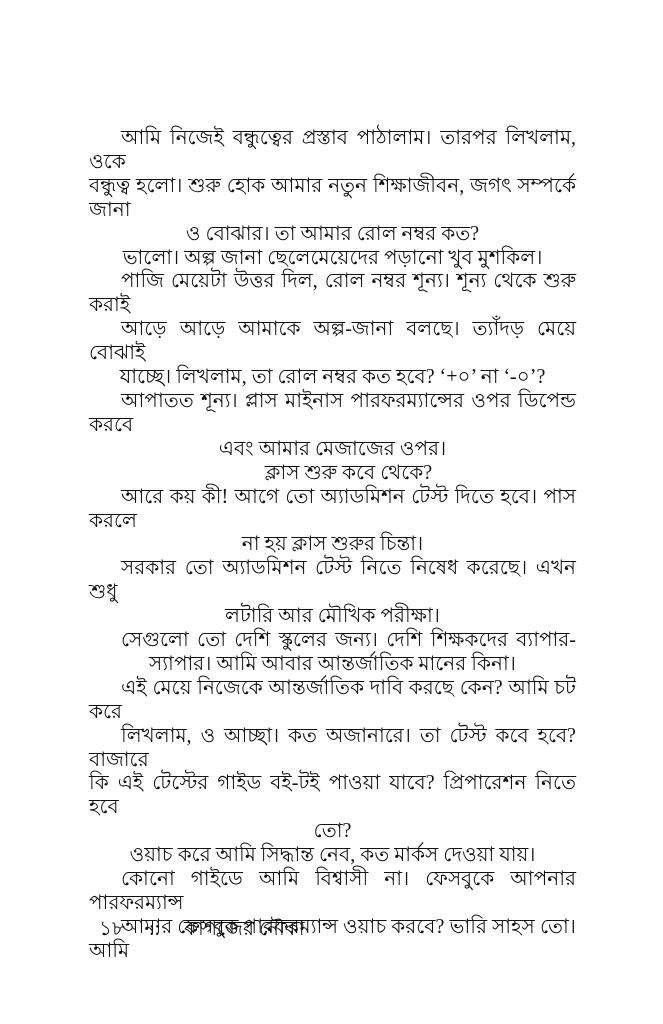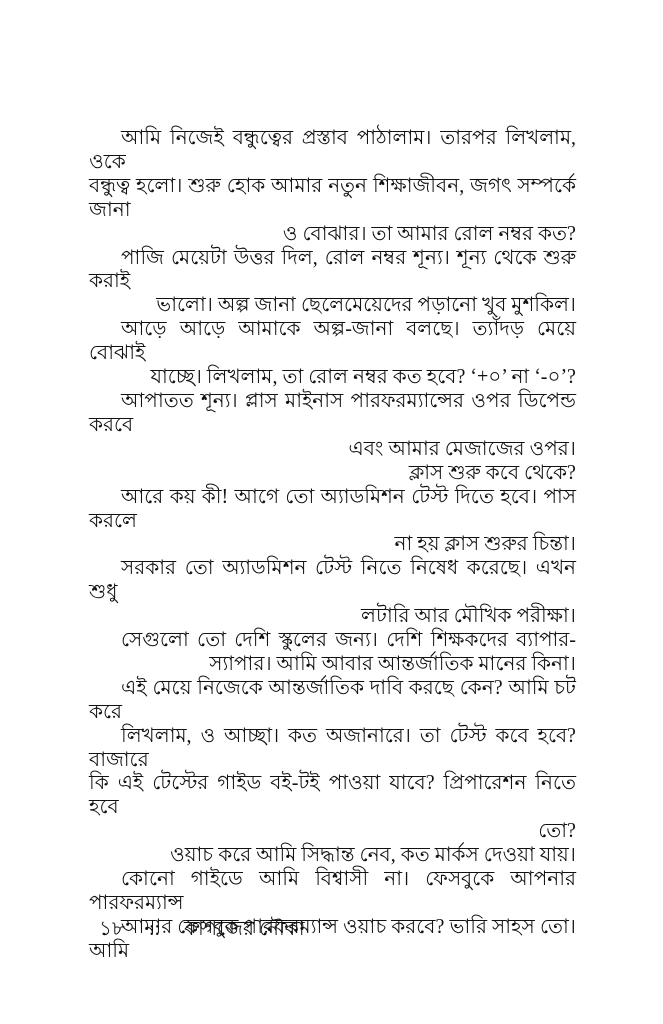--- a/index.html
+++ b/index.html
@@ -19,21 +19,21 @@
     .text-block {
       position: absolute;
       left: 89px;
       top: 126px;
       width: 487px;
     }
     .line {
       font-size: 20px;
       line-height: 23.9px;
       white-space: normal;
-      text-align: right;
+      text-align: center;
     }
     .line.just {
       text-align: justify;
       text-align-last: justify;
     }
     .line.first-indent {
       text-indent: 32px;
     }
     .footer {
       position: absolute;
@@ -52,22 +52,22 @@
 
 <div class="page">
 
   <div class="text-block" id="text-block">
       <div class="para">
         <div class="line just first-indent">আমি নিজেই বন্ধুত্বের প্রস্তাব পাঠালাম। তারপর লিখলাম, ওকে</div>
         <div class="line just">বন্ধুত্ব হলো। শুরু হোক আমার নতুন শিক্ষাজীবন, জগৎ সম্পর্কে জানা</div>
         <div class="line">ও বোঝার। তা আমার রোল নম্বর কত?</div>
       </div>
       <div class="para">
+        <div class="line">ভালো। অল্প জানা ছেলেমেয়েদের পড়ানো খুব মুশকিল।</div>
         <div class="line just first-indent">পাজি মেয়েটা উত্তর দিল, রোল নম্বর শূন্য। শূন্য থেকে শুরু করাই</div>
-        <div class="line">ভালো। অল্প জানা ছেলেমেয়েদের পড়ানো খুব মুশকিল।</div>
       </div>
       <div class="para">
         <div class="line just first-indent">আড়ে আড়ে আমাকে অল্প-জানা বলছে। ত্যাঁদড় মেয়ে বোঝাই</div>
         <div class="line">যাচ্ছে। লিখলাম, তা রোল নম্বর কত হবে? ‘+০’ না ‘-০’?</div>
       </div>
       <div class="para">
         <div class="line just first-indent">আপাতত শূন্য। প্লাস মাইনাস পারফরম্যান্সের ওপর ডিপেন্ড করবে</div>
         <div class="line">এবং আমার মেজাজের ওপর।</div>
       </div>
       <div class="para">

